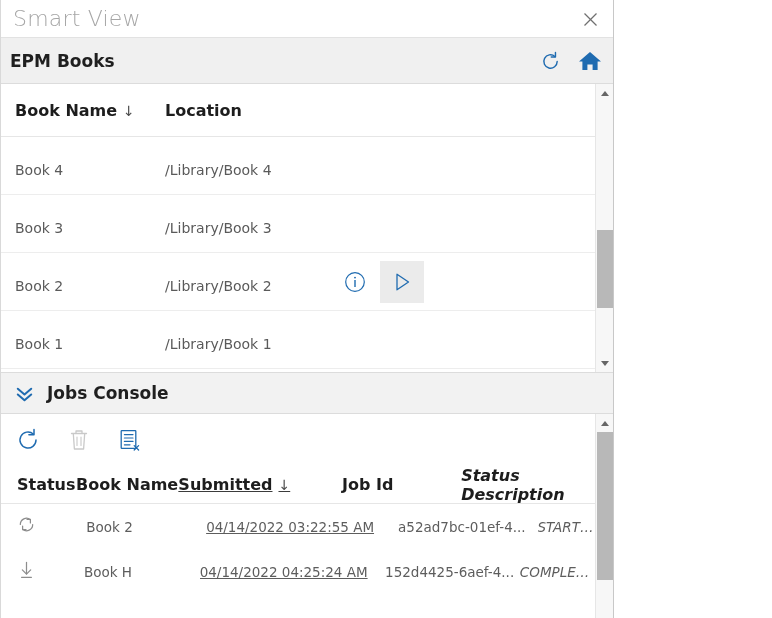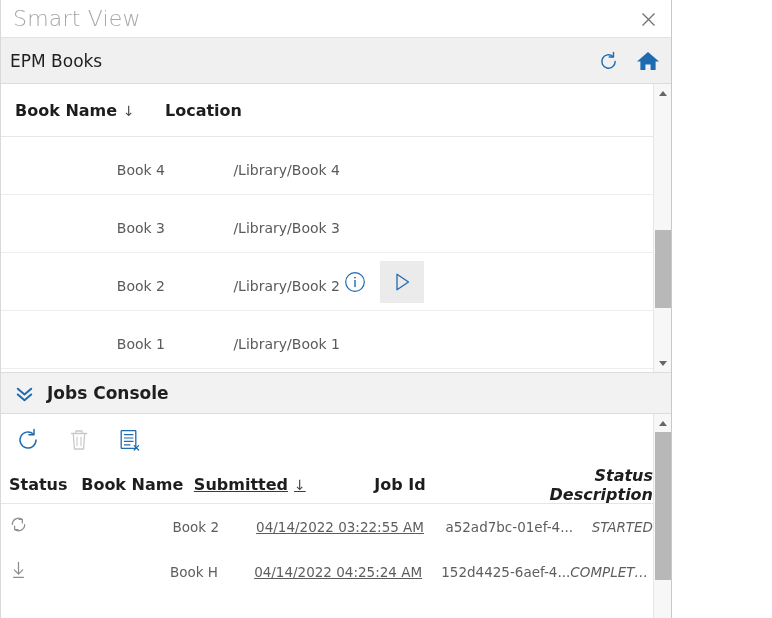--- a/index.html
+++ b/index.html
@@ -10,30 +10,29 @@
   body {
     width: 772px;
     height: 618px;
     font-family: "Liberation Sans", sans-serif;
     color: #3b3b3b;
     overflow: hidden;
     -webkit-font-smoothing: antialiased;
   }
   .app {
     position: relative;
-    width: 672px;
+    width: 614px;
     height: 618px;
     box-sizing: border-box;
     border-left: 1px solid #d9d9d9;
     border-right: 1px solid #c8c8c8;
     background: #fff;
     display: flex;
     flex-direction: column;
     overflow: hidden;
-    text-align: right;
   }
 
   
   .titlebar {
     height: 38px;
     flex: 0 0 38px;
     display: flex;
     align-items: center;
     background: #ffffff;
     border-bottom: 1px solid #e2e2e2;
@@ -70,21 +69,21 @@
     border-bottom: 1px solid #dcdcdc;
     display: flex;
     align-items: center;
     box-sizing: border-box;
     position: relative;
   }
   .panel-bar-title {
     font-size: 17px;
     color: #1f1f1f;
     padding-left: 9px;
-    font-weight: 400;
+    font-weight: 700;
     font-family: "DejaVu Sans", sans-serif;
   }
   .panel-bar-actions {
     position: absolute;
     right: 10px;
     top: 0;
     height: 46px;
     display: flex;
     align-items: center;
     gap: 14px;
@@ -260,21 +259,21 @@
     border-bottom: 1px solid #e6e6e6;
     box-sizing: border-box;
   }
   .jt-row {
     height: 45px;
     flex: 0 0 45px;
     display: flex;
     align-items: center;
     box-sizing: border-box;
   }
-  .jc-status { width: 90px; padding-left: 8px; box-sizing: border-box; display:flex; align-items:center; }
+  .jc-status { width: 90px; padding-left: 16px; box-sizing: border-box; display:flex; align-items:center; }
   .jc-book   { width: 128px; box-sizing: border-box; }
   .jc-sub    { width: 205px; box-sizing: border-box; text-decoration: underline; }
   .jc-jobid  { width: 149px; box-sizing: border-box; }
   .jc-desc   { flex: 1 1 auto; box-sizing: border-box; font-style: italic; }
   .jth {
     font-size: 16px;
     font-weight: bold;
     color: #1d1d1d;
     font-family: "DejaVu Sans", sans-serif;
     display: flex;

